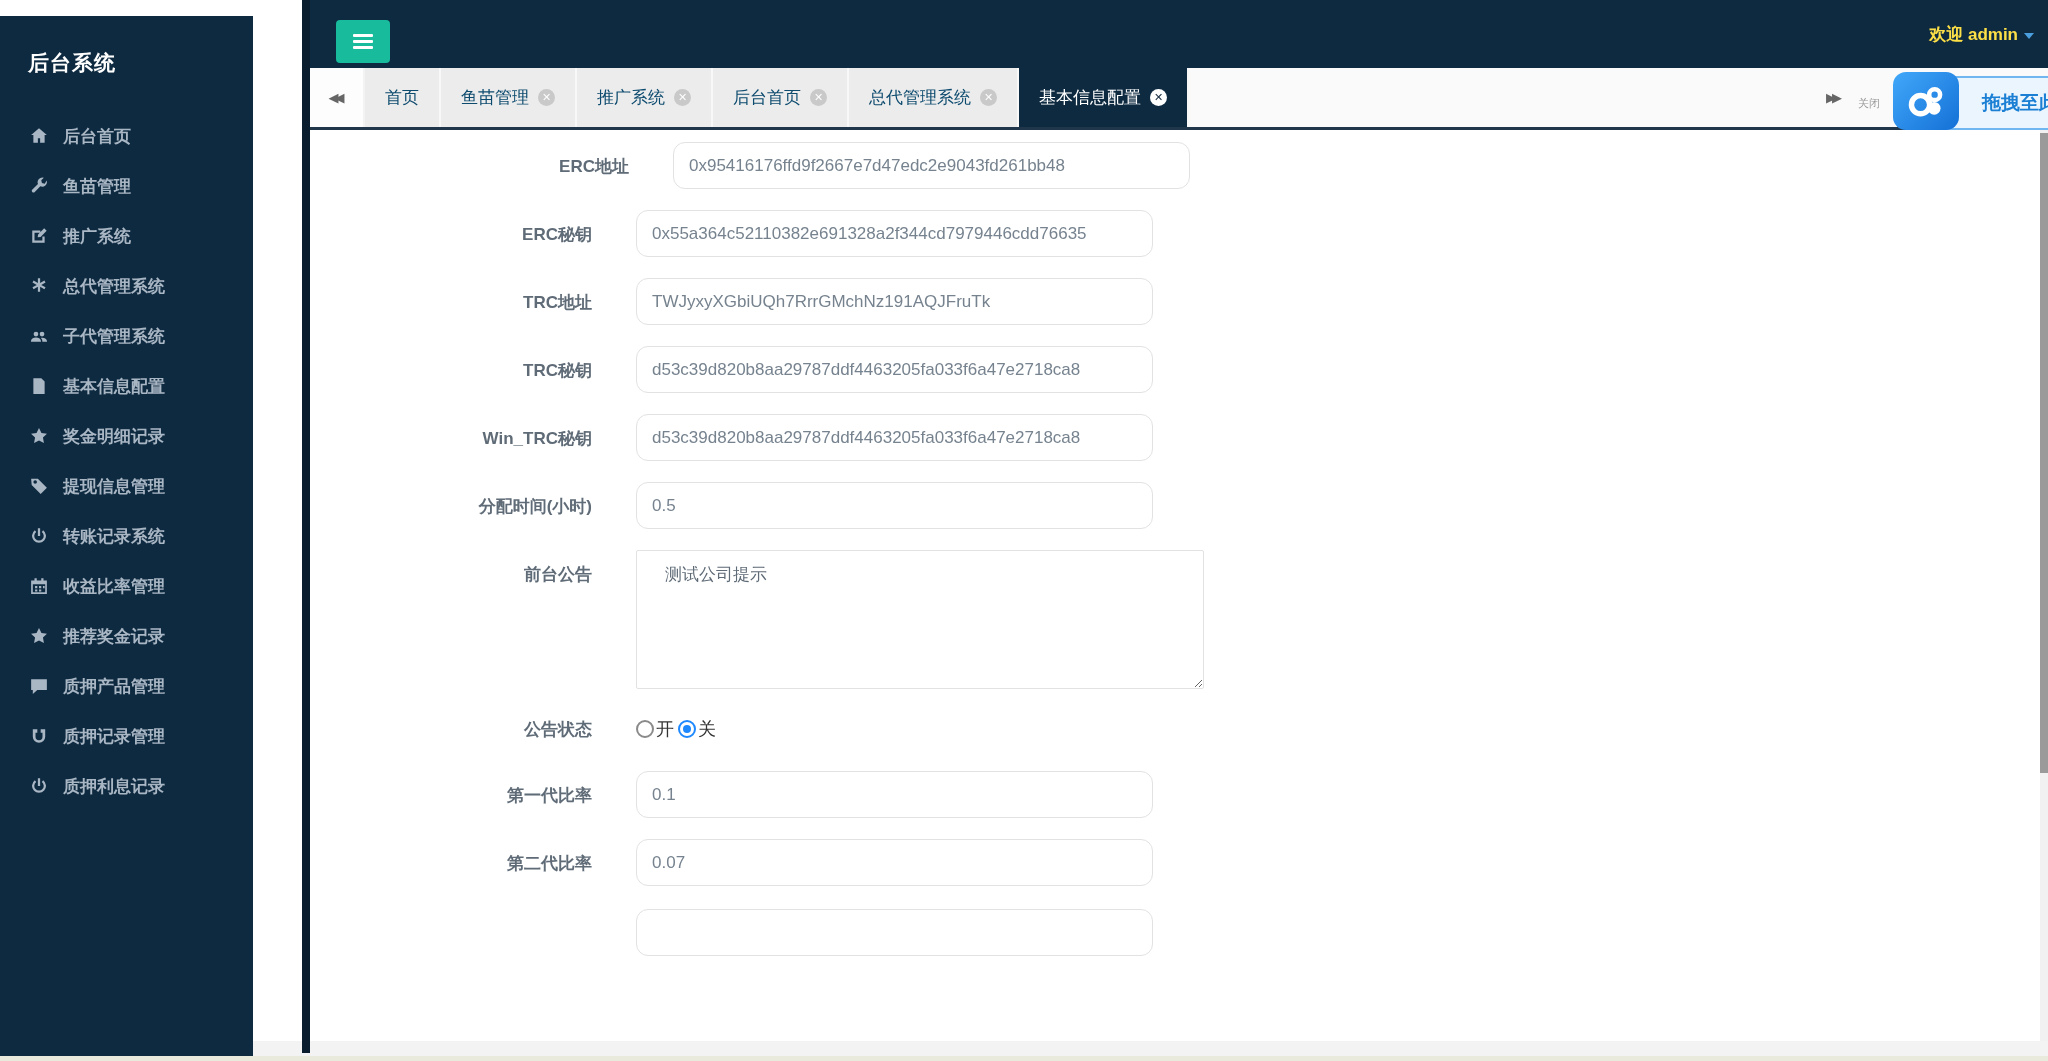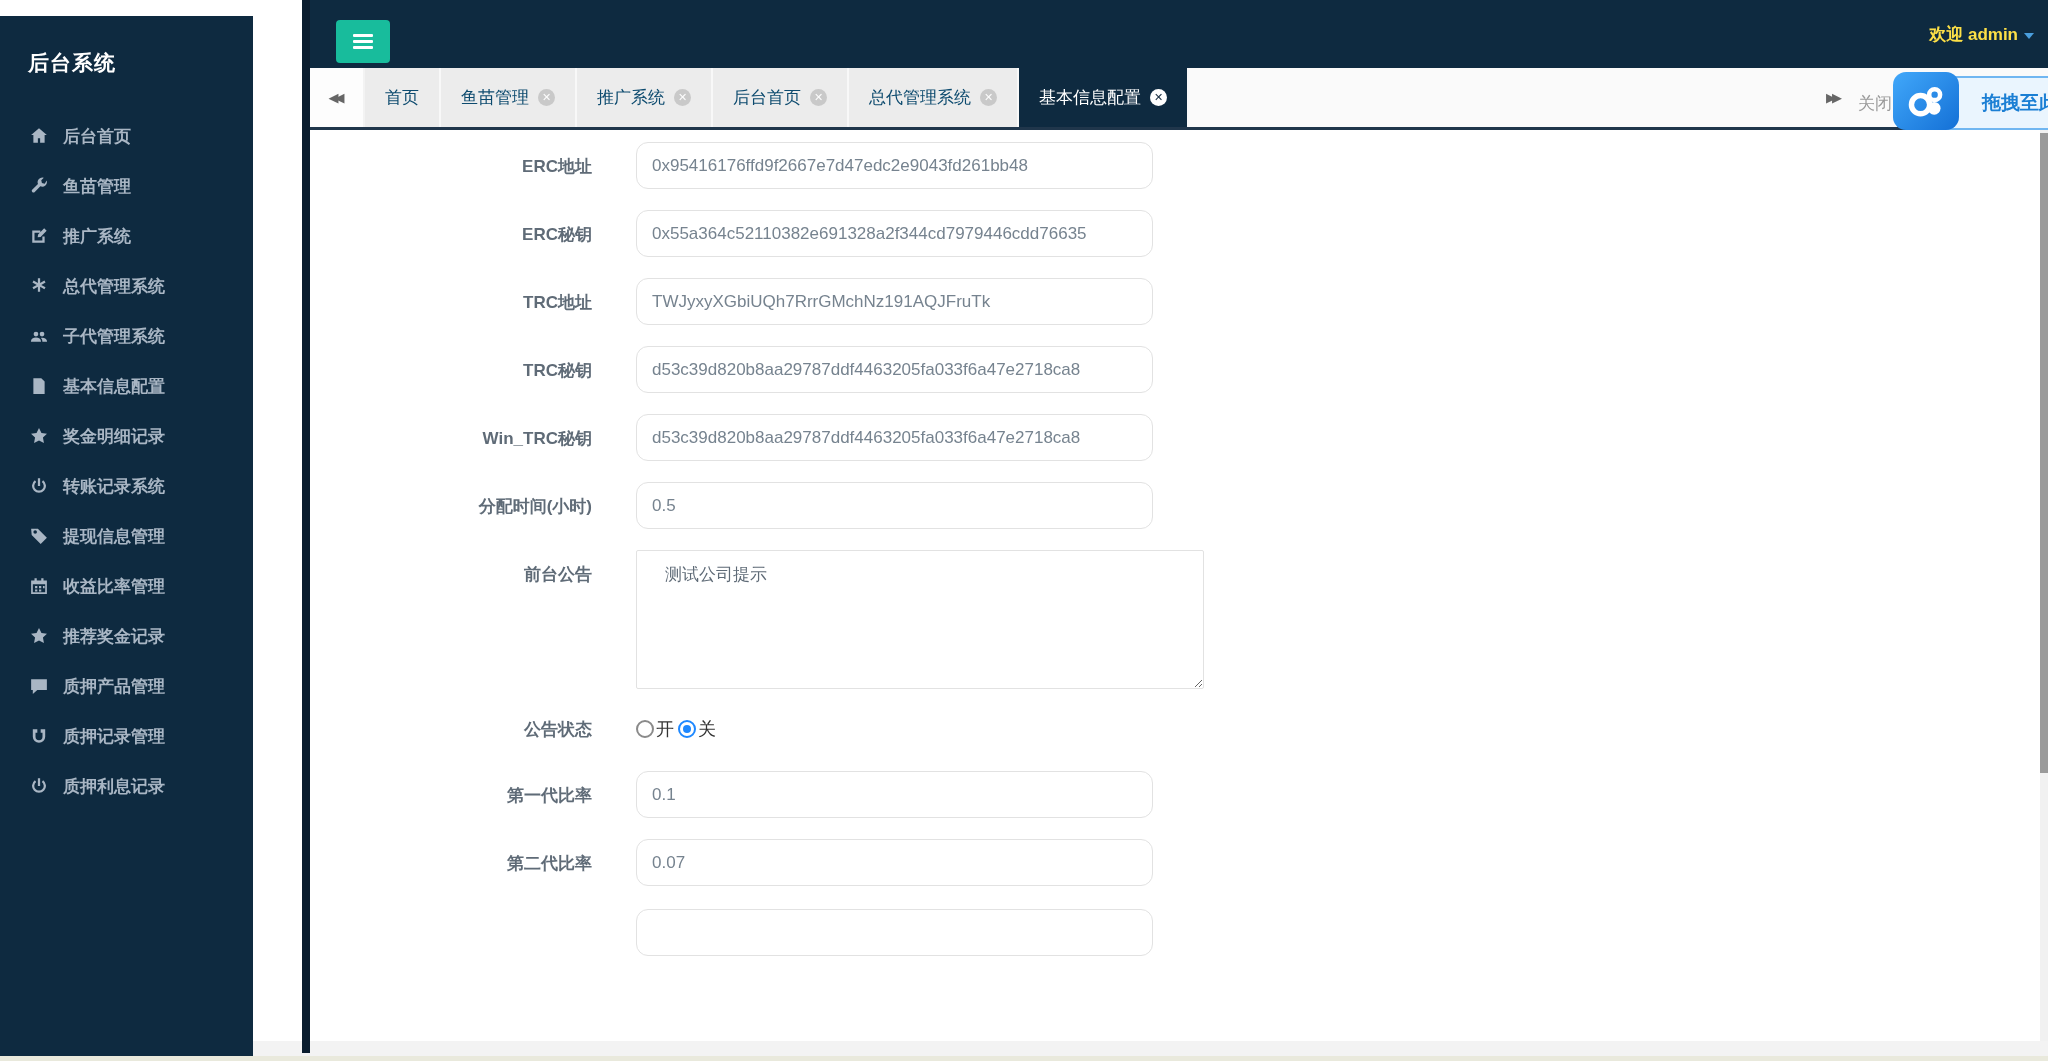--- a/index.html
+++ b/index.html
@@ -26,26 +26,26 @@
   .tabbar { position:absolute; left:310px; top:68px; right:0; height:62px; background:#fafafa; border-bottom:3px solid #20364b; display:flex; }
   .tab-nav { width:55px; height:100%; background:#fdfdfd; display:flex; align-items:center; justify-content:center; color:#666; cursor:pointer; border-right:2px solid #f3f3f3; }
   .tab-nav .dbl { font-size:13px; letter-spacing:-4px; padding-right:4px; }
   .tab { display:flex; align-items:center; gap:9px; padding:0 20px; background:#ececec; border-right:2px solid #f8f8f8; color:#0c4a6e; font-size:17px; cursor:pointer; white-space:nowrap; }
   .tab.active { background:#0e2a40; color:#fff; }
   .tab-close { width:17px; height:17px; border-radius:50%; background:#c9c9c9; color:#fdfdfd; font-size:11px; line-height:17px; text-align:center; font-weight:bold; cursor:pointer; }
   .tab-close::before { content:"✕"; }
   .tab.active .tab-close { background:#ffffff; color:#13293d; }
   .tab-forward { position:absolute; left:1516px; top:0; height:59px; display:flex; align-items:center; color:#666; cursor:pointer; }
   .tab-forward .dbl { font-size:13px; letter-spacing:-4px; }
-  .close-menu { position:absolute; left:1548px; top:0; height:71px; display:flex; align-items:center; color:#999; font-size:17px; cursor:pointer; }
+  .close-menu { position:absolute; left:1548px; top:0; height:71px; display:flex; align-items:center; color:#999; font-size:11px; cursor:pointer; }
   
   .content { position:absolute; left:310px; top:130px; width:1730px; height:911px; background:#fff; }
   .form-clip { height:862px; overflow:hidden; }
   .form-row { display:flex; margin-bottom:21px; }
-  .form-row.first { margin-top:12px; }
+  .form-row.first { margin-top:12px;padding-left:37px; }
   .flabel { width:282px; text-align:right; font-weight:bold; color:#5f6b77; font-size:17px; padding-top:13px; }
   .input-col { margin-left:44px; }
   input.text { width:517px; height:47px; border:1px solid #e2e2e2; border-radius:12px; padding:0 15px; font-size:17px; color:#76838f; outline:none;
     font-family:"Liberation Sans","DejaVu Sans",sans-serif; white-space:nowrap; overflow:hidden; }
   textarea.notice { width:568px; height:139px; border:1px solid #e2e2e2; border-radius:2px; padding:12px 28px; font-size:17px; color:#5f6b77; outline:none; resize:both;
     font-family:"Liberation Sans","DejaVu Sans",sans-serif; }
   .radio-row { align-items:center; margin-top:24px; margin-bottom:30px; }
   .radio-row .flabel { padding-top:0; }
   .radio-group { display:flex; align-items:center; }
   .radio { width:18px; height:18px; border:2px solid #8a8a8a; border-radius:50%; display:inline-block; position:relative; background:#fff; cursor:pointer; }
@@ -107,29 +107,29 @@
       <span>基本信息配置</span>
     </div>
     <div class="menu-item">
       <svg viewBox="0 0 16 16">
           <path d="M8 .8l2.2 4.5 4.9.7-3.6 3.4.9 4.9L8 12l-4.4 2.3.9-4.9L.9 6l4.9-.7z"></path>
         </svg>
       <span>奖金明细记录</span>
     </div>
     <div class="menu-item">
       <svg viewBox="0 0 16 16">
+          <path fill-rule="evenodd" d="M1 1.5h6L15 9.5 9.5 15l-8-8zM4.6 6a1.6 1.6 0 1 0 0-3.2A1.6 1.6 0 0 0 4.6 6z"></path>
+        </svg>
+      <span>提现信息管理</span>
+    </div>
+    <div class="menu-item">
+      <svg viewBox="0 0 16 16">
           <path d="M7 1h2v7H7zM11.7 2.9a6.2 6.2 0 1 1-7.4 0L5.5 4.5a4.2 4.2 0 1 0 5 0z"></path>
         </svg>
       <span>转账记录系统</span>
-    </div>
-    <div class="menu-item">
-      <svg viewBox="0 0 16 16">
-          <path fill-rule="evenodd" d="M1 1.5h6L15 9.5 9.5 15l-8-8zM4.6 6a1.6 1.6 0 1 0 0-3.2A1.6 1.6 0 0 0 4.6 6z"></path>
-        </svg>
-      <span>提现信息管理</span>
     </div>
     <div class="menu-item">
       <svg viewBox="0 0 16 16">
           <path d="M4 1h2v2h4V1h2v2h3v12H1V3h3zM2.5 6.5v7h11v-7zm2 1.5h2v2h-2zm3.5 0h2v2H8zm3.5 0h1.5v2h-1.5zm-7 3h2v1.8h-2zm3.5 0h2v1.8H8z"></path>
         </svg>
       <span>收益比率管理</span>
     </div>
     <div class="menu-item">
       <svg viewBox="0 0 16 16">
           <path d="M8 .8l2.2 4.5 4.9.7-3.6 3.4.9 4.9L8 12l-4.4 2.3.9-4.9L.9 6l4.9-.7z"></path>

